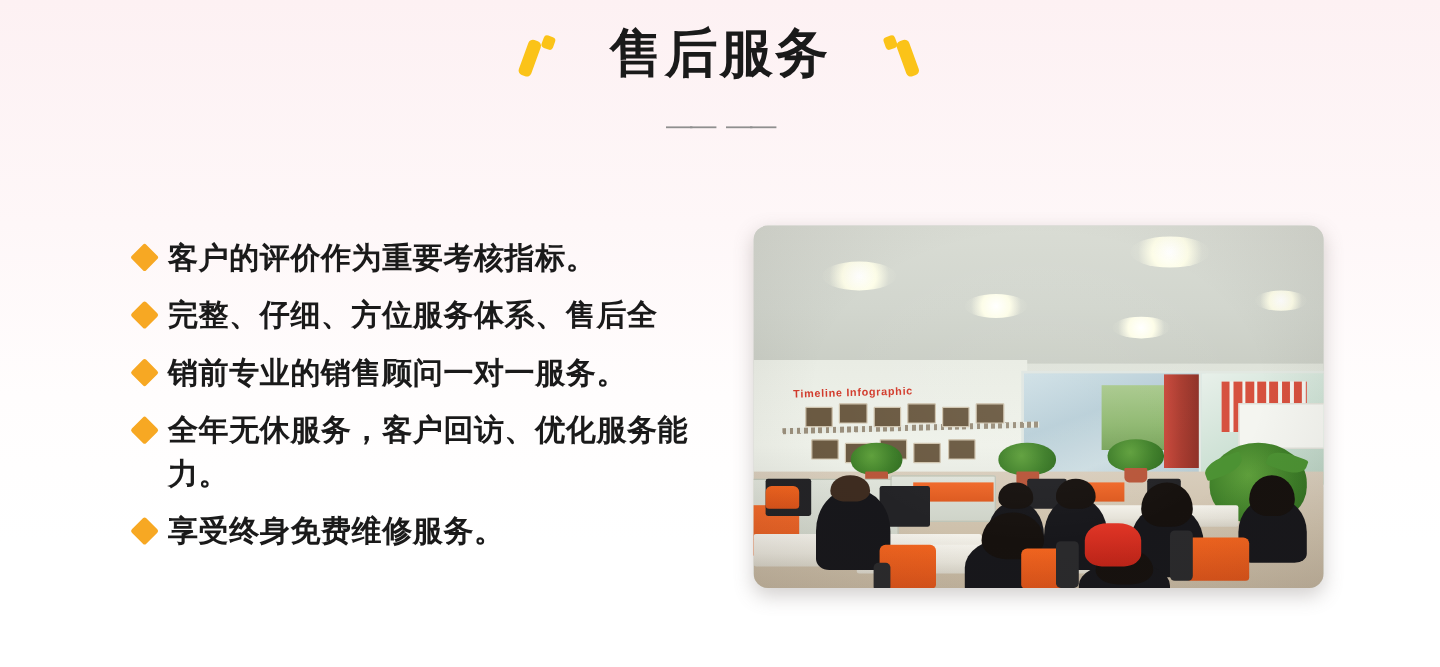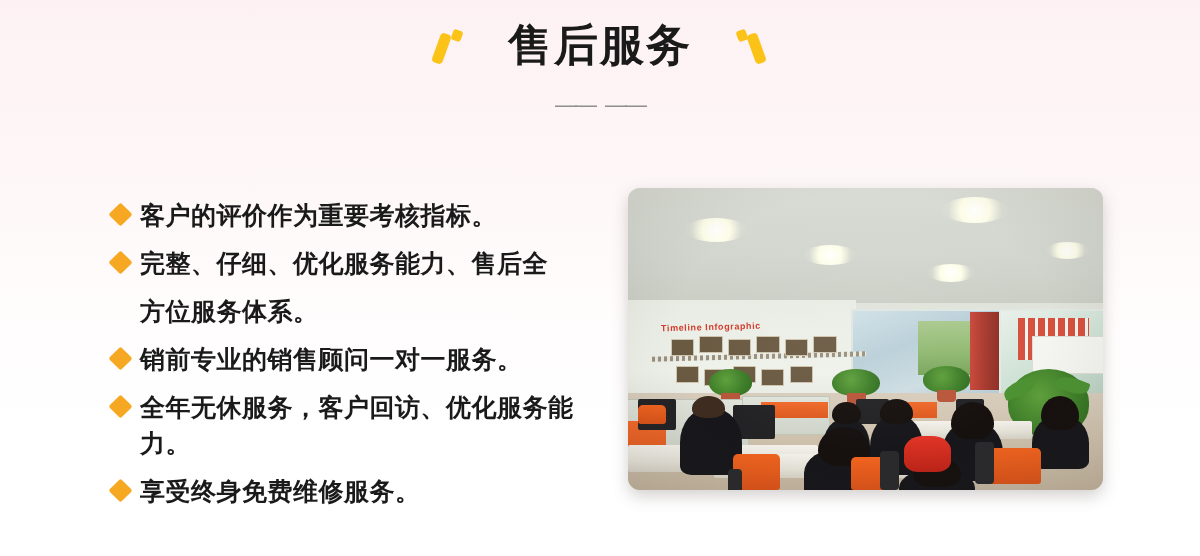--- a/index.html
+++ b/index.html
@@ -369,27 +369,23 @@
 
     <div class="bullets">
 
       <div class="bullet-item">
         <span class="bullet-mark"></span>
         <span class="bullet-text">客户的评价作为重要考核指标。</span>
       </div>
 
       <div class="bullet-item">
         <span class="bullet-mark"></span>
-        <span class="bullet-text">完整、仔细、优化服务能力、售后全</span>
+        <span class="bullet-text">完整、仔细、方位服务体系、售后全</span>
       </div>
 
-      <div class="bullet-item">
-        <span class="bullet-mark hidden"></span>
-        <span class="bullet-text">方位服务体系。</span>
-      </div>
 
       <div class="bullet-item">
         <span class="bullet-mark"></span>
         <span class="bullet-text">销前专业的销售顾问一对一服务。</span>
       </div>
 
       <div class="bullet-item">
         <span class="bullet-mark"></span>
         <span class="bullet-text">全年无休服务，客户回访、优化服务能力。</span>
       </div>

